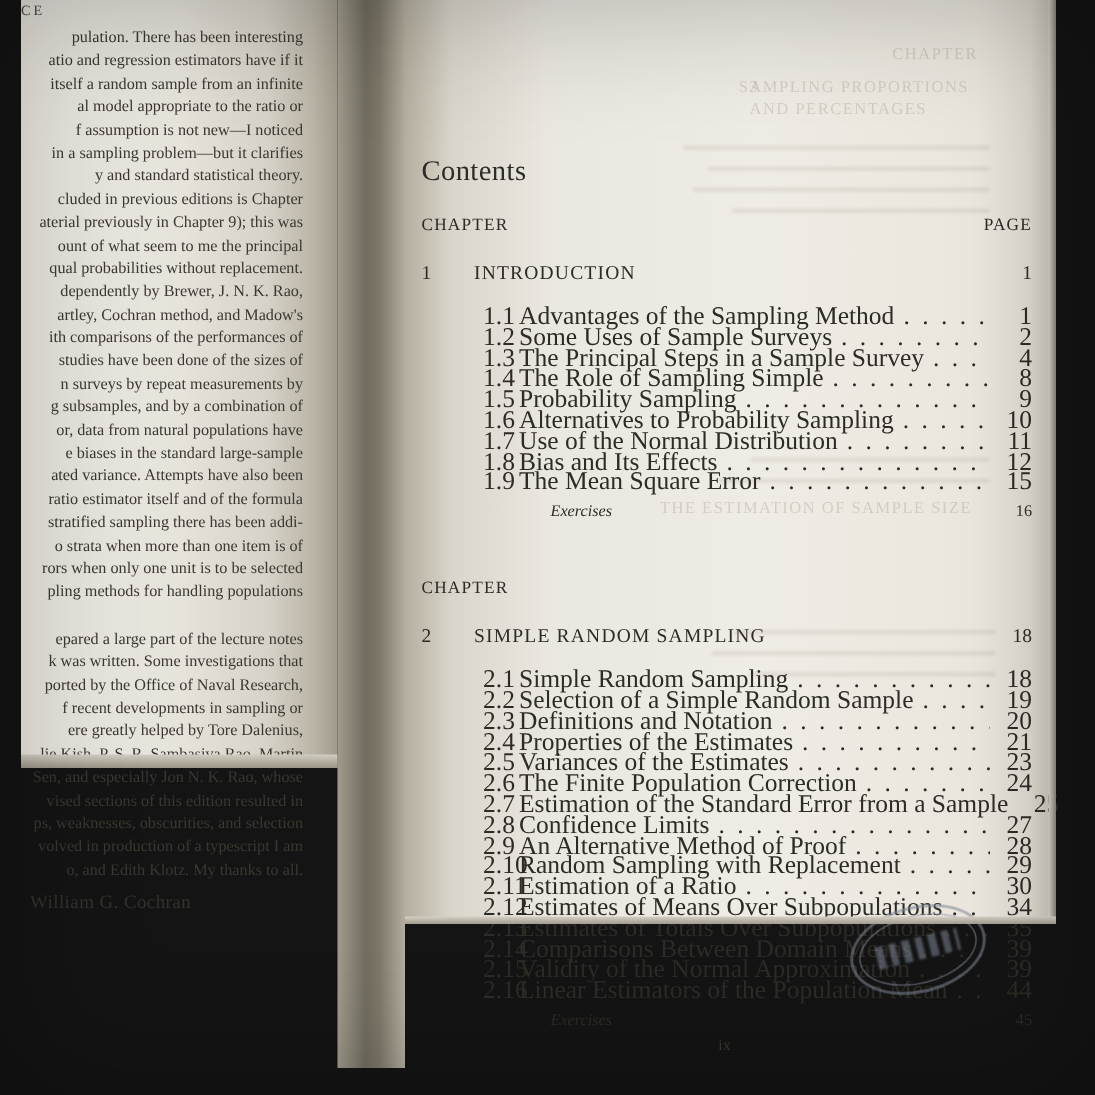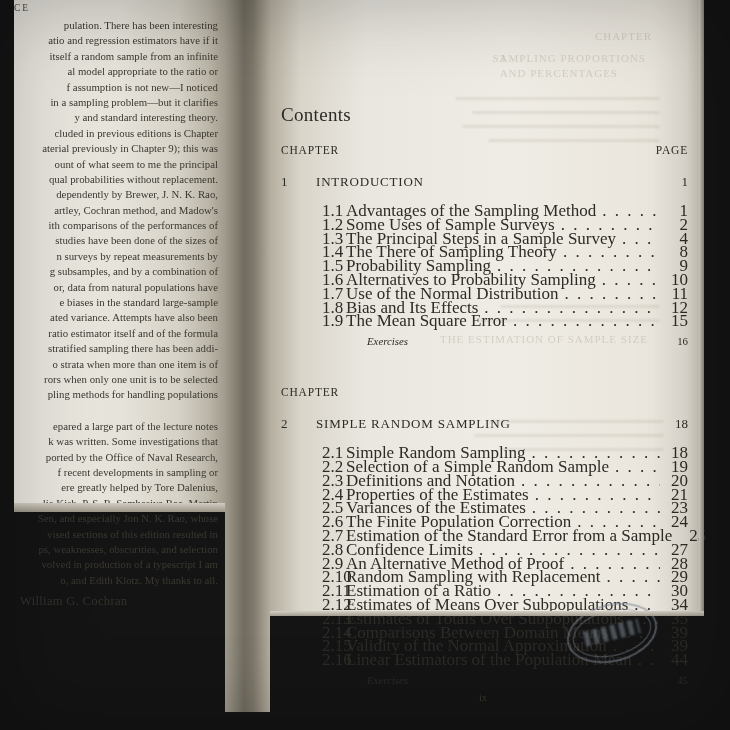--- a/index.html
+++ b/index.html
@@ -20,21 +20,20 @@
     position: absolute; left: 14px; top: 0; width: 211px; height: 512px;
     background: linear-gradient(to right, #e9e6df 0%, #e6e3db 50%, #d6d2c7 78%, #bcb6a9 92%, #a19b8d 100%);
   }
   .lp-header {
     position: absolute; left: 0; top: 3px;
     font-size: 9.5px; letter-spacing: 2px; color: #4a463f;
   }
   .lp-text {
     position: absolute; left: 0; top: 18px; width: 199px; overflow: hidden;
     color: #3b3831;
-    margin-left: 16px;
   }
   .lp-para { margin: 0; }
   .lp-para + .lp-para { margin-top: 16px; }
   .lp-line {
     display: flex; justify-content: flex-end; overflow: hidden;
     height: 15.4px; line-height: 15.4px; font-size: 10.8px;
     padding-right: 11px; white-space: nowrap;
   }
   .lp-signature {
     position: absolute; left: 0; top: 594px; width: 199px;
@@ -148,21 +147,21 @@
   <div class="left-page">
     <div class="lp-header">CE</div>
     <div class="lp-text" id="lp-text">
         <div class="lp-para">
           <div class="lp-line">pulation. There has been interesting</div>
           <div class="lp-line">atio and regression estimators have if it</div>
           <div class="lp-line">itself a random sample from an infinite</div>
           <div class="lp-line">al model appropriate to the ratio or</div>
           <div class="lp-line">f assumption is not new—I noticed</div>
           <div class="lp-line">in a sampling problem—but it clarifies</div>
-          <div class="lp-line">y and standard interesting theory.</div>
+          <div class="lp-line">y and standard statistical theory.</div>
           <div class="lp-line">cluded in previous editions is Chapter</div>
           <div class="lp-line">aterial previously in Chapter 9); this was</div>
           <div class="lp-line">ount of what seem to me the principal</div>
           <div class="lp-line">qual probabilities without replacement.</div>
           <div class="lp-line">dependently by Brewer, J. N. K. Rao,</div>
           <div class="lp-line">artley, Cochran method, and Madow's</div>
           <div class="lp-line">ith comparisons of the performances of</div>
           <div class="lp-line">studies have been done of the sizes of</div>
           <div class="lp-line">n surveys by repeat measurements by</div>
           <div class="lp-line">g subsamples, and by a combination of</div>
@@ -240,21 +239,21 @@
               <span class="sec-page">2</span>
             </div>
             <div class="sec-row">
               <span class="sec-num">1.3</span>
               <span class="sec-title">The Principal Steps in a Sample Survey</span>
               <span class="leader">. . . . . . . . . . . . . . . . . . . . . . . . . . . . . . . . . . . . . . . . . . . . . . . . . . . . . . . . . . . . . . . . . . . . . . . . . . . . . . . . </span>
               <span class="sec-page">4</span>
             </div>
             <div class="sec-row">
               <span class="sec-num">1.4</span>
-              <span class="sec-title">The There of Sampling Theory</span>
+              <span class="sec-title">The Role of Sampling Simple</span>
               <span class="leader">. . . . . . . . . . . . . . . . . . . . . . . . . . . . . . . . . . . . . . . . . . . . . . . . . . . . . . . . . . . . . . . . . . . . . . . . . . . . . . . . </span>
               <span class="sec-page">8</span>
             </div>
             <div class="sec-row">
               <span class="sec-num">1.5</span>
               <span class="sec-title">Probability Sampling</span>
               <span class="leader">. . . . . . . . . . . . . . . . . . . . . . . . . . . . . . . . . . . . . . . . . . . . . . . . . . . . . . . . . . . . . . . . . . . . . . . . . . . . . . . . </span>
               <span class="sec-page">9</span>
             </div>
             <div class="sec-row">

